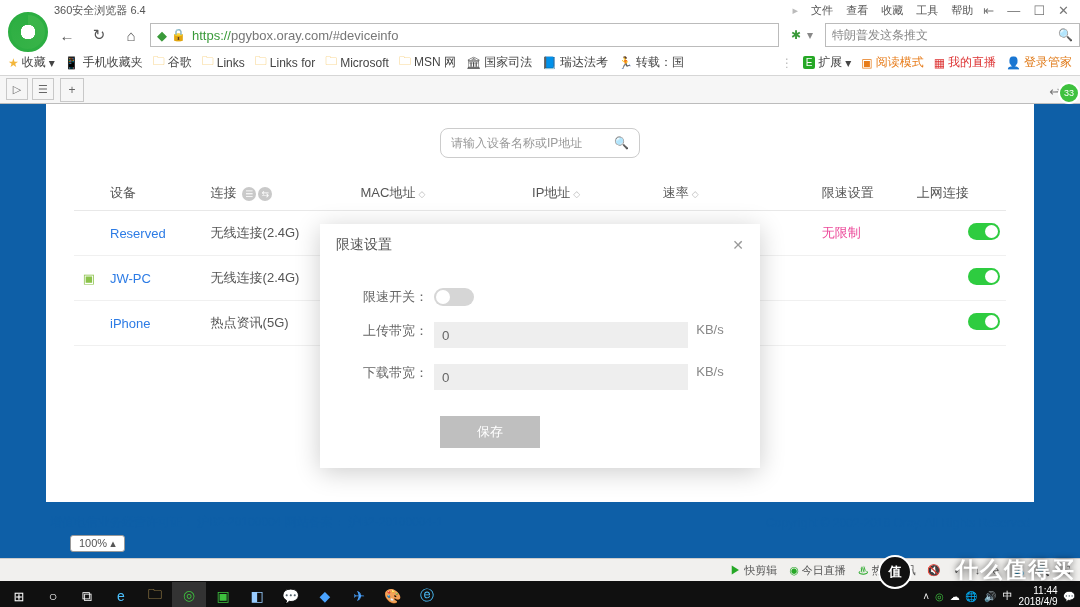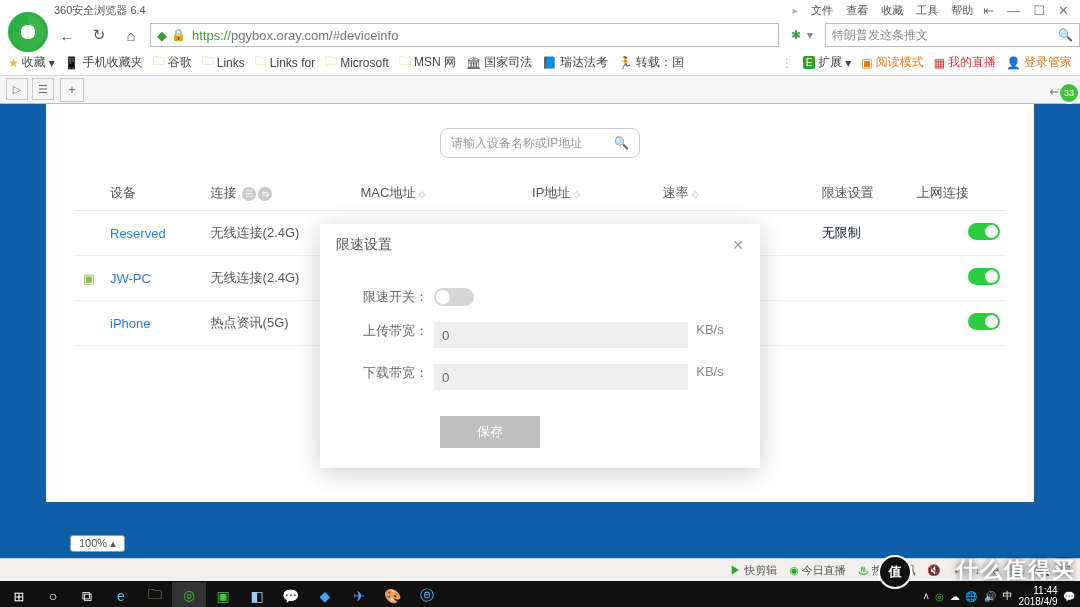--- a/index.html
+++ b/index.html
@@ -46,21 +46,21 @@
 .page { position: relative; height: 454px; background: #0e5fa7; padding: 0 46px; }
 .card { background: #fff; margin: 0 auto; padding: 18px 28px 28px; min-height: 398px; }
 .searchdev { width: 200px; height: 30px; border: 1px solid #ccc; border-radius: 8px; margin: 6px auto 18px; display:flex; align-items:center; padding:0 10px; color:#999; }
 .searchdev .mag { margin-left:auto; color:#999; }
 
 .tbl { width: 100%; border-collapse: collapse; font-size: 13px; color:#555; }
 .tbl th { text-align:left; font-weight:normal; color:#555; padding: 8px 6px; border-bottom: 1px solid #e8e8e8; }
 .tbl td { padding: 12px 6px; border-bottom: 1px solid #f0f0f0; }
 .sort { font-size:9px; color:#bbb; margin-left:3px; }
 .devlink { color:#2c7be5; }
-.ratelink { color:#0f172a; }
+.ratelink { color:#ec4899; }
 .dico { width:18px;display:inline-block;text-align:center; }
 .apple { color:#888; font-size:15px; }
 .android { color:#8bc34a; font-size:13px; }
 .arrow { font-size:11px; }
 .switch { width:32px;height:17px;border-radius:9px;background:#2ecc40;position:relative;display:inline-block; }
 .switch::after { content:"";position:absolute;right:2px;top:2px;width:13px;height:13px;background:#fff;border-radius:50%; }
 .circ { width:14px;height:14px;border-radius:50%;background:#c9c9c9;display:inline-flex;align-items:center;justify-content:center;color:#fff;font-size:9px;margin-left:2px; }
 
 
 .pgfoot { display:flex;justify-content:space-between;align-items:center;padding:12px 4px 0;font-size:12px;color:#0e5fa7; }

